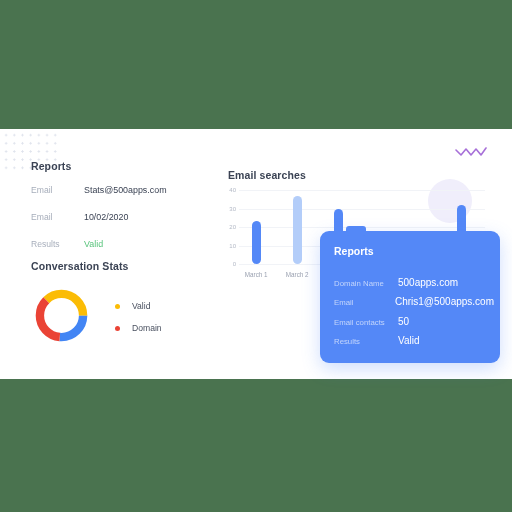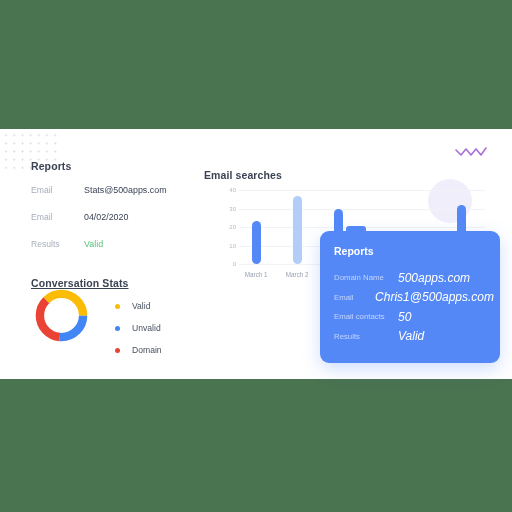--- a/index.html
+++ b/index.html
@@ -37,34 +37,34 @@
     font-size:10.5px; font-weight:bold; color:#3b4354; letter-spacing:0.1px;
   }
   #reports-title { position:absolute; left:31px; top:160px; }
 
   #report-rows { position:absolute; left:31px; top:185px; width:180px; }
   .rrow { display:flex; height:27px; align-items:flex-start; }
   .rlabel { width:53px; font-size:8.6px; color:#a7aebb; }
   .rvalue { font-size:8.9px; color:#3b4354; }
   .rvalue.green { color:#5ac47d; }
 
-  #conv-title { position:absolute; left:31px; top:277px;text-decoration:underline; }
+  #conv-title { position:absolute; left:31px; top:260px; }
 
   
   #donut-wrap { position:absolute; left:33px; top:287px; width:57px; height:57px; }
   #donut { width:57px; height:57px; }
 
   
   #legend { position:absolute; left:115px; top:295px; }
   .lrow { display:flex; align-items:center; height:22px; }
   .ldot { width:5px; height:5px; border-radius:50%; margin-right:12px; }
   .llabel { font-size:8.6px; color:#4a5160; }
 
   
-  #chart-title { position:absolute; left:204px; top:169px; }
+  #chart-title { position:absolute; left:228px; top:169px; }
   #chart { position:absolute; left:220px; top:186px; width:265px; height:100px; }
   .ytick {
     position:absolute; left:0; width:16px; text-align:right;
     font-size:6px; color:#b3b9c6; transform:translateY(-3px);
   }
   .gridline {
     position:absolute; left:19px; right:0; height:1px; background:#f1f3f7;
   }
   .bar { position:absolute; width:9px; border-radius:5px; }
   .xlabel {
@@ -80,23 +80,23 @@
   }
   #card-notch {
     position:absolute; left:26px; top:-5px; width:20px; height:10px;
     background:#5488f7; border-radius:3px;
   }
   #card-title {
     position:absolute; left:14px; top:14px;
     font-size:10.5px; font-weight:bold; color:#ffffff;
   }
   #card-rows { position:absolute; left:14px; top:37px; width:160px; }
-  .crow { display:flex; height:19.5px; align-items:center; }
+  .crow { display:flex; height:19.5px; align-items:flex-end; }
   .clabel { width:64px; font-size:7.8px; color:#c3d5fc; }
-  .cvalue { font-size:12px; color:#ffffff;font-style:italic; }
+  .cvalue { font-size:10px; color:#ffffff; }
 </style>
 </head>
 <body>
 
 <div id="stage">
 
   <div id="panel">
 
     <div id="dotgrid"></div>
 
@@ -109,21 +109,21 @@
 
   <div class="sec-title" id="reports-title">Reports</div>
 
   <div id="report-rows">
     <div class="rrow">
       <div class="rlabel">Email</div>
       <div class="rvalue">Stats@500apps.com</div>
     </div>
     <div class="rrow">
       <div class="rlabel">Email</div>
-      <div class="rvalue">04/02/2020</div>
+      <div class="rvalue">10/02/2020</div>
     </div>
     <div class="rrow">
       <div class="rlabel">Results</div>
       <div class="rvalue green">Valid</div>
     </div>
   </div>
 
   <div class="sec-title" id="conv-title">Conversation Stats</div>
 
   <div id="donut-wrap">
@@ -131,24 +131,20 @@
         <circle cx="21" cy="21" r="15.9155" fill="none" stroke="#fbbc05" stroke-width="6.2" stroke-linecap="butt" stroke-dasharray="38.000 62.000" stroke-dashoffset="13.000" transform="rotate(-90 21 21)"></circle>
         <circle cx="21" cy="21" r="15.9155" fill="none" stroke="#4285f4" stroke-width="6.2" stroke-linecap="butt" stroke-dasharray="26.000 74.000" stroke-dashoffset="-25.000" transform="rotate(-90 21 21)"></circle>
         <circle cx="21" cy="21" r="15.9155" fill="none" stroke="#ea4335" stroke-width="6.2" stroke-linecap="butt" stroke-dasharray="36.000 64.000" stroke-dashoffset="-51.000" transform="rotate(-90 21 21)"></circle>
       </svg>
   </div>
 
   <div id="legend">
     <div class="lrow">
       <span class="ldot" style="background: rgb(251, 188, 5);"></span>
       <span class="llabel">Valid</span>
-    </div>
-    <div class="lrow">
-      <span class="ldot" style="background: rgb(66, 133, 244);"></span>
-      <span class="llabel">Unvalid</span>
     </div>
     <div class="lrow">
       <span class="ldot" style="background: rgb(234, 67, 53);"></span>
       <span class="llabel">Domain</span>
     </div>
   </div>
 
   <div class="sec-title" id="chart-title">Email searches</div>
 
   <div id="chart">

